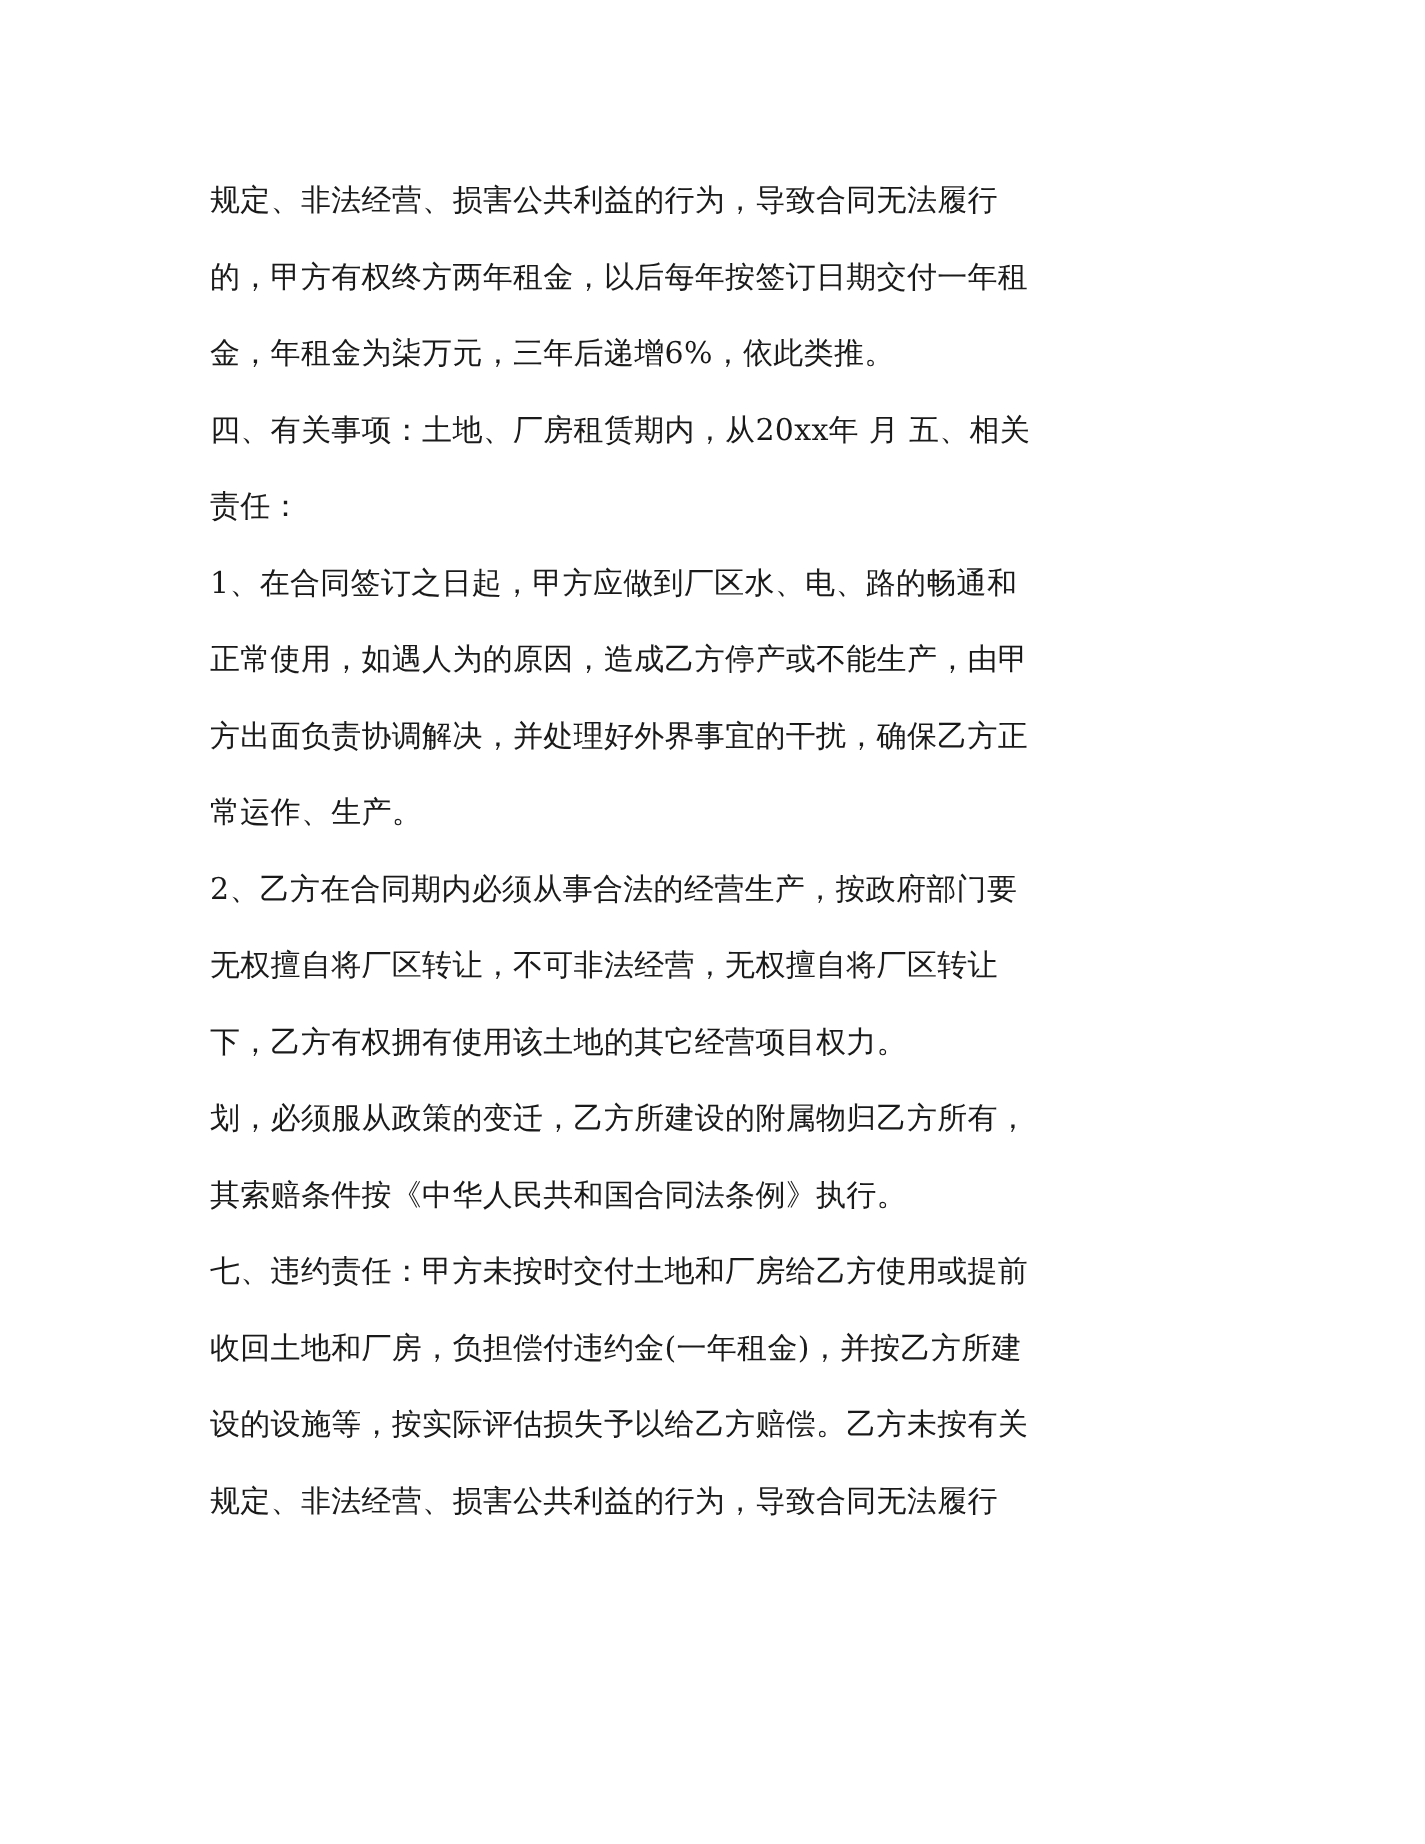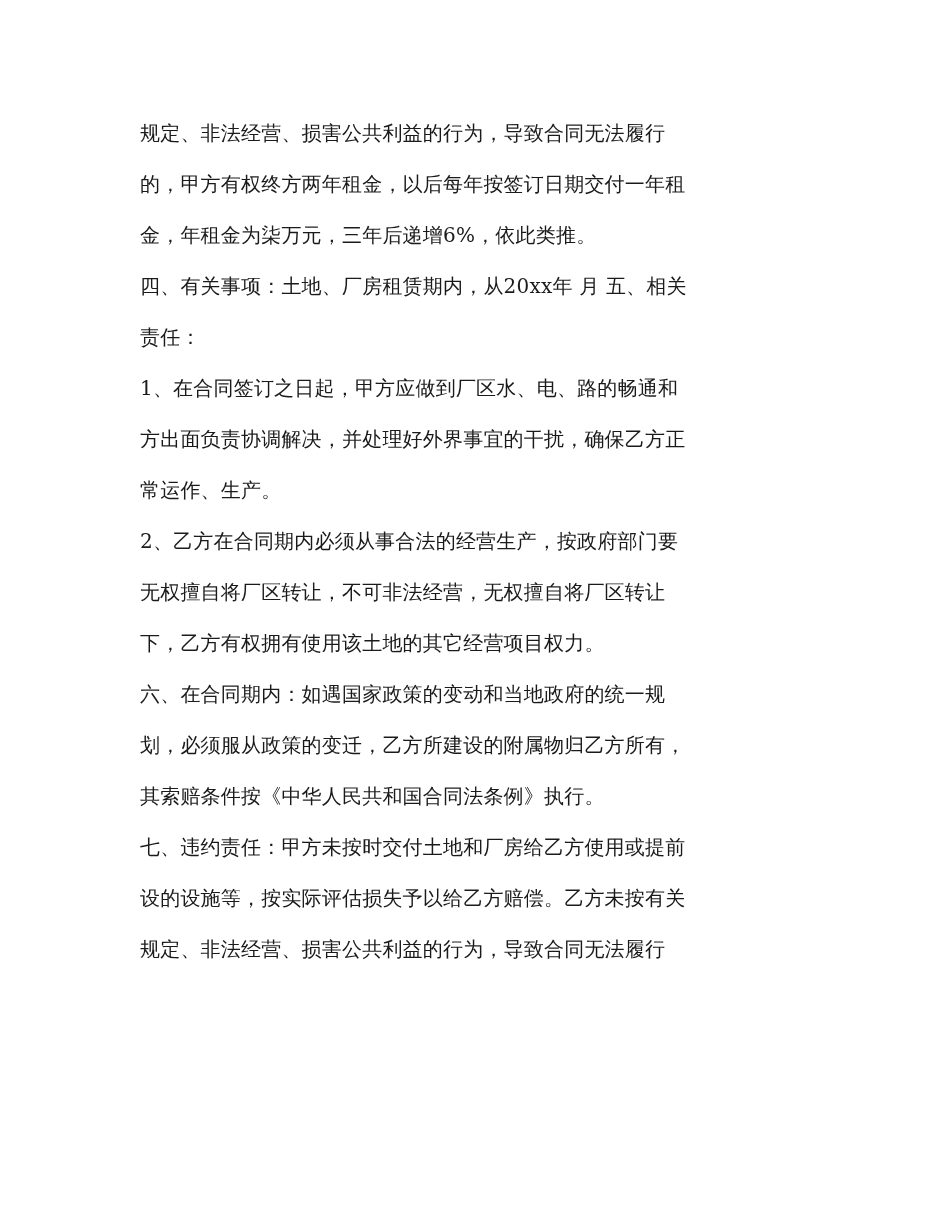--- a/index.html
+++ b/index.html
@@ -32,24 +32,25 @@
 </head>
 <body>
 
 <div class="page">
   <div class="line">规定、非法经营、损害公共利益的行为，导致合同无法履行</div>
   <div class="line">的，甲方有权终方两年租金，以后每年按签订日期交付一年租</div>
   <div class="line">金，年租金为柒万元，三年后递增6%，依此类推。</div>
   <div class="line">四、有关事项：土地、厂房租赁期内，从20xx年 月 五、相关</div>
   <div class="line">责任：</div>
   <div class="line">1、在合同签订之日起，甲方应做到厂区水、电、路的畅通和</div>
+  <div class="line">正常使用，如遇人为的原因，造成乙方停产或不能生产，由甲</div>
   <div class="line">方出面负责协调解决，并处理好外界事宜的干扰，确保乙方正</div>
   <div class="line">常运作、生产。</div>
   <div class="line">2、乙方在合同期内必须从事合法的经营生产，按政府部门要</div>
   <div class="line">无权擅自将厂区转让，不可非法经营，无权擅自将厂区转让</div>
   <div class="line">下，乙方有权拥有使用该土地的其它经营项目权力。</div>
-  <div class="line">六、在合同期内：如遇国家政策的变动和当地政府的统一规</div>
   <div class="line">划，必须服从政策的变迁，乙方所建设的附属物归乙方所有，</div>
   <div class="line">其索赔条件按《中华人民共和国合同法条例》执行。</div>
   <div class="line">七、违约责任：甲方未按时交付土地和厂房给乙方使用或提前</div>
+  <div class="line">收回土地和厂房，负担偿付违约金(一年租金)，并按乙方所建</div>
   <div class="line">设的设施等，按实际评估损失予以给乙方赔偿。乙方未按有关</div>
   <div class="line">规定、非法经营、损害公共利益的行为，导致合同无法履行</div>
 </div>
 
 </body></html>

